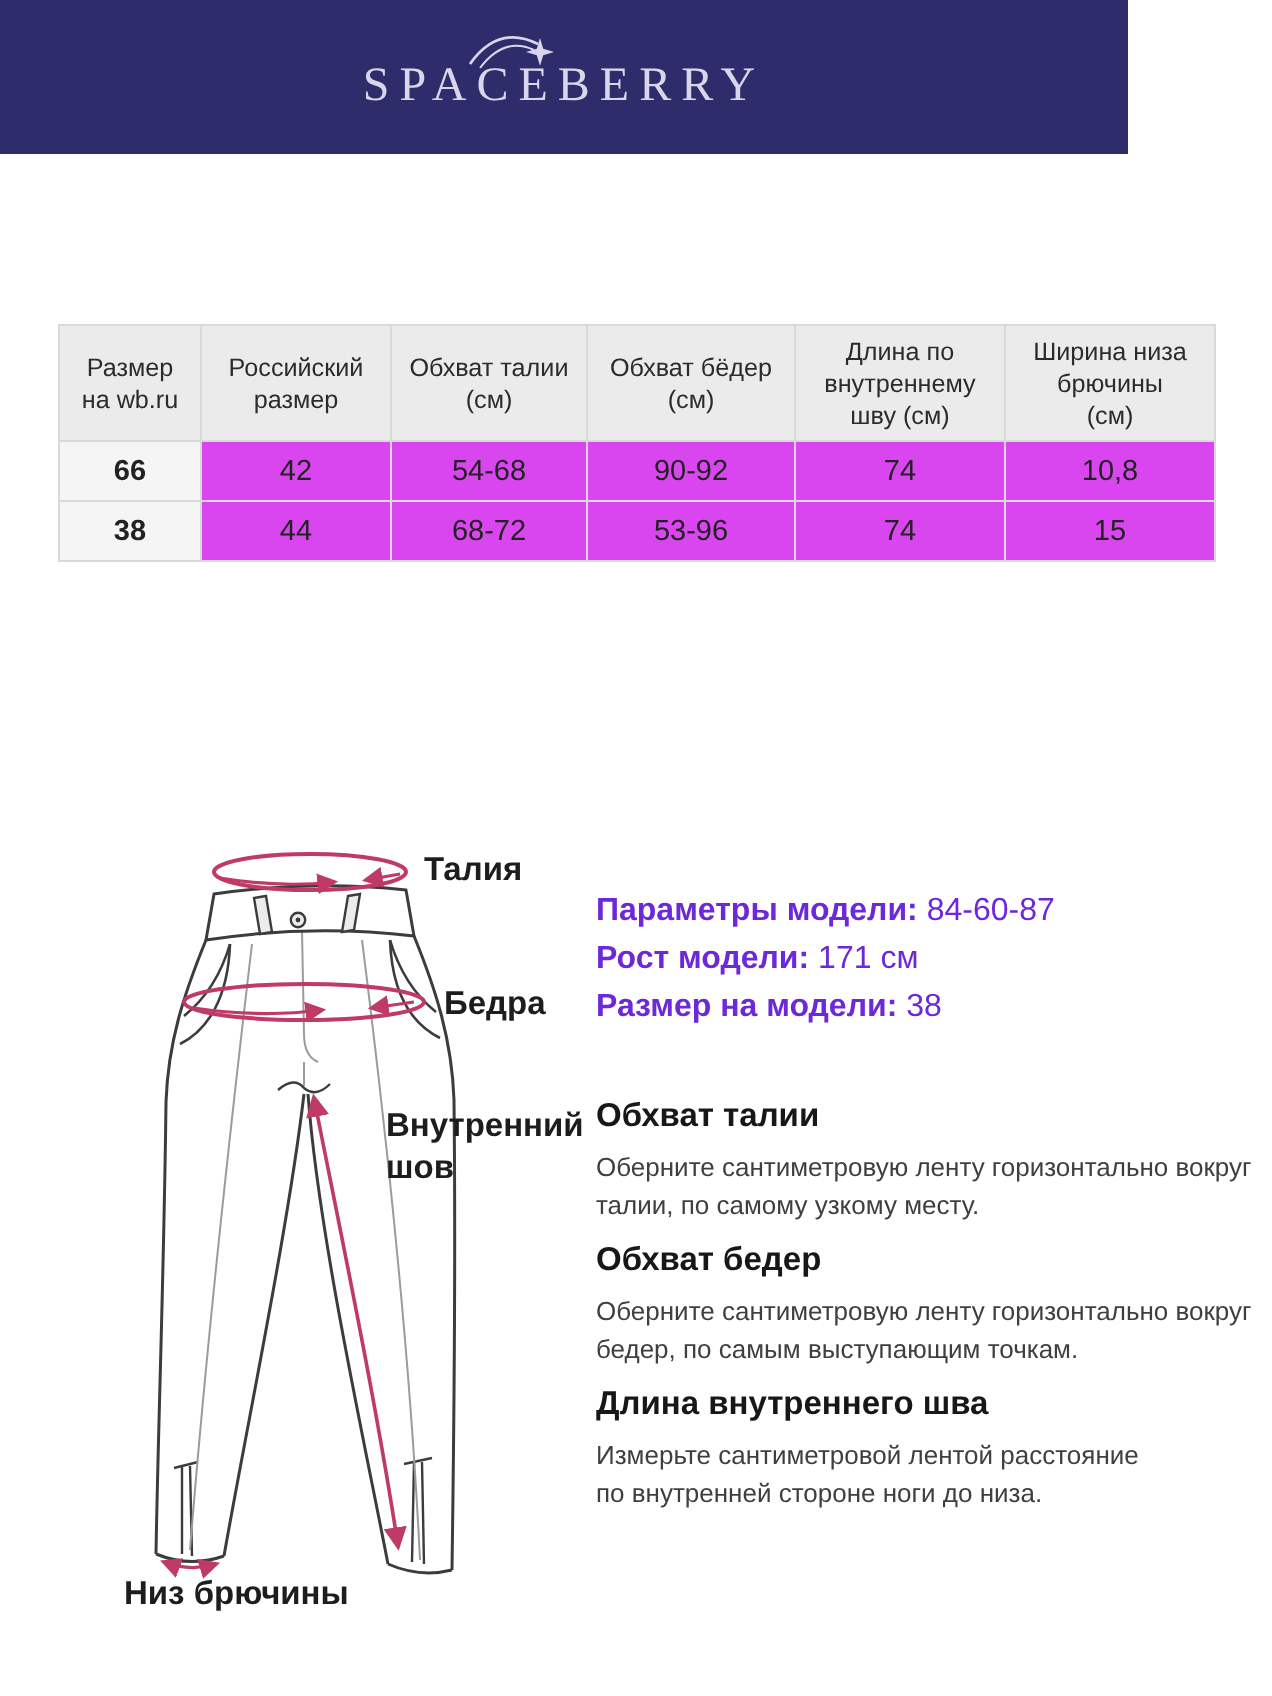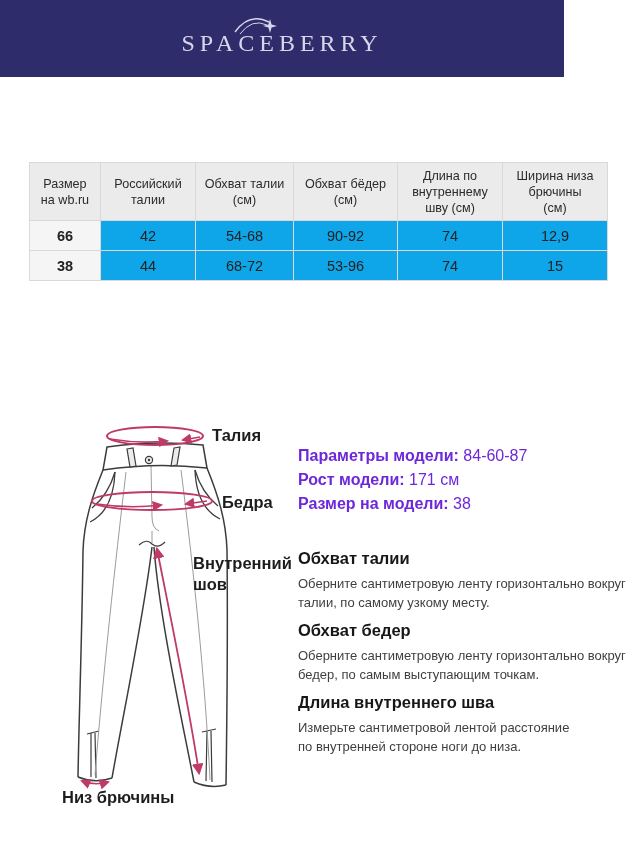--- a/index.html
+++ b/index.html
@@ -25,21 +25,21 @@
   }
   .size-table th,.size-table td{
     border:1px solid #d9d9d9;text-align:center;vertical-align:middle;
     white-space:pre-line;
   }
   .size-table thead th{
     background:#ebebeb;height:55px;font-weight:400;font-size:12.6px;
     line-height:16px;color:#2b2b2b;
   }
   .size-table tbody td{
-    background:#0ea5e9;height:27px;font-size:14.5px;color:#222222;font-weight:400;
+    background:#d946ef;height:27px;font-size:14.5px;color:#222222;font-weight:400;
   }
   .size-table tbody td.first{background:#f6f5f6;font-weight:600;}
   
   .figure-svg{position:absolute;left:55px;top:415px;}
   .fig-label{
     position:absolute;font-size:16.5px;font-weight:600;color:#1d1d1d;line-height:21px;
   }
   .lbl-waist{left:212px;top:425px;}
   .lbl-hips{left:222px;top:492px;}
   .lbl-inseam{left:193px;top:553px;width:112px;}
@@ -78,41 +78,41 @@
         <col style="width:98px">
       <col style="width:104px">
         <col style="width:105px">
         <col style="width:105px">
     </colgroup>
     <thead>
       <tr>
         <th>Размер
 на wb.ru</th>
         <th>Российский
-талии</th>
+размер</th>
         <th>Обхват талии
 (см)</th>
         <th>Обхват бёдер
 (см)</th>
         <th>Длина по
 внутреннему
 шву (см)</th>
         <th>Ширина низа
 брючины
 (см)</th>
       </tr>
     </thead>
     <tbody>
       <tr>
         <td class="first">66</td>
         <td>42</td>
         <td>54-68</td>
         <td>90-92</td>
         <td>74</td>
-        <td>12,9</td>
+        <td>10,8</td>
       </tr>
       <tr>
         <td class="first">38</td>
         <td>44</td>
         <td>68-72</td>
         <td>53-96</td>
         <td>74</td>
         <td>15</td>
       </tr>
     </tbody>

